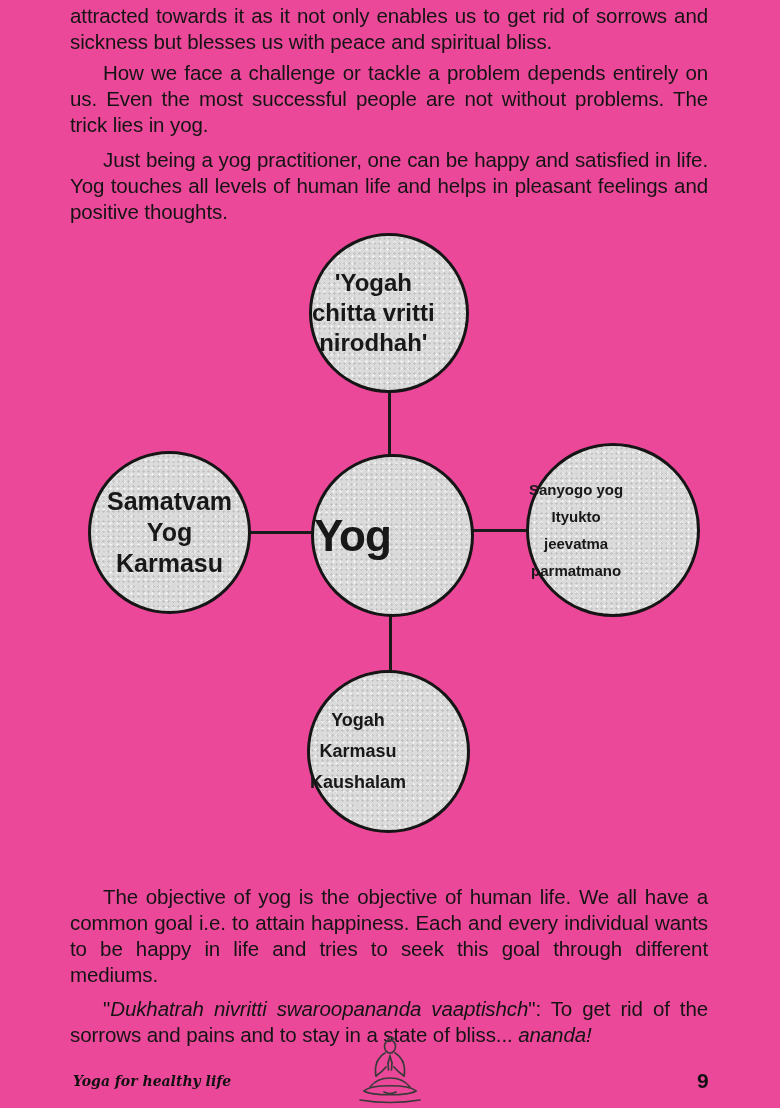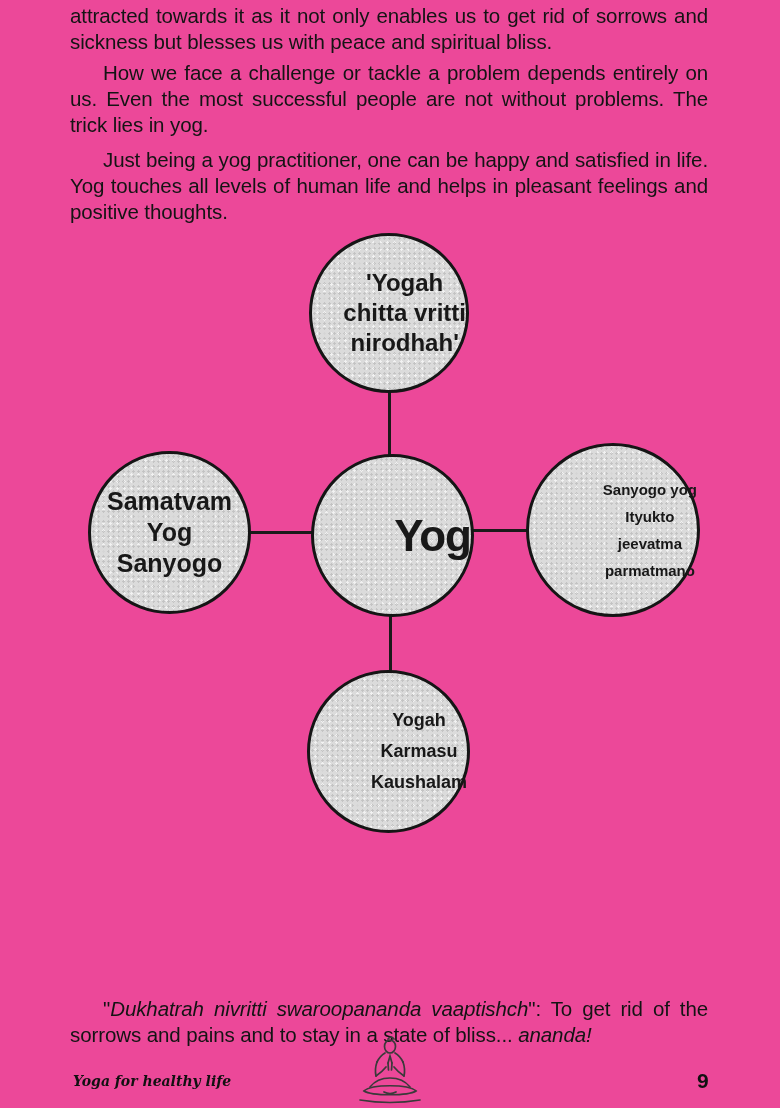--- a/index.html
+++ b/index.html
@@ -48,21 +48,21 @@
   }
 
   
   .circle {
     position: absolute;
     border: 3px solid #151515;
     border-radius: 50%;
     box-sizing: border-box;
     display: flex;
     align-items: center;
-    justify-content: flex-end;
+    justify-content: flex-start;
     background-color: #dbdbdb;
     background-image:
       radial-gradient(rgba(110,110,110,0.22) 1px, transparent 1.4px),
       radial-gradient(rgba(255,255,255,0.65) 1px, transparent 1.4px);
     background-size: 5px 5px, 7px 7px;
     background-position: 0 0, 2px 3px;
   }
   .circle-text {
     white-space: pre-line;
     text-align: center;
@@ -127,38 +127,39 @@
     <div class="connector conn-left"></div>
     <div class="connector conn-right"></div>
 
     <div class="circle c-top">
       <span class="circle-text">'Yogah
 chitta vritti
 nirodhah'</span>
     </div>
     <div class="circle c-left">
       <span class="circle-text">Samatvam
-Yog Sanyogo</span>
+Yog Karmasu</span>
     </div>
     <div class="circle c-center">
       <span class="circle-text">Yog</span>
     </div>
     <div class="circle c-right">
       <span class="circle-text">Sanyogo yog
 Ityukto
 jeevatma
 parmatmano</span>
     </div>
     <div class="circle c-bottom">
       <span class="circle-text">Yogah
 Karmasu
 Kaushalam</span>
     </div>
   </div>
 
+  <p class="body-text indent p4">The objective of yog is the objective of human life. We all have a common goal i.e. to attain happiness. Each and every individual wants to be happy in life and tries to seek this goal through different mediums.</p>
   <p class="body-text indent p5"><span>"</span><em>Dukhatrah nivritti swaroopananda vaaptishch</em><span>": To get rid of the sorrows and pains and to stay in a state of bliss... </span><em>ananda!</em></p>
 
   <span class="book-title">Yoga for healthy life</span>
 
   <svg class="meditation-figure" width="80" height="70" viewBox="0 0 80 70">
     <g fill="none" stroke="#3a3a3a" stroke-width="1.7" stroke-linecap="round">
       <path d="M38 3 q3 -4 6 0"></path>
       <ellipse cx="40" cy="10.5" rx="5.5" ry="6.5"></ellipse>
       <path d="M35 17 Q30 20 27 26"></path>
       <path d="M45 17 Q50 20 53 26"></path>

